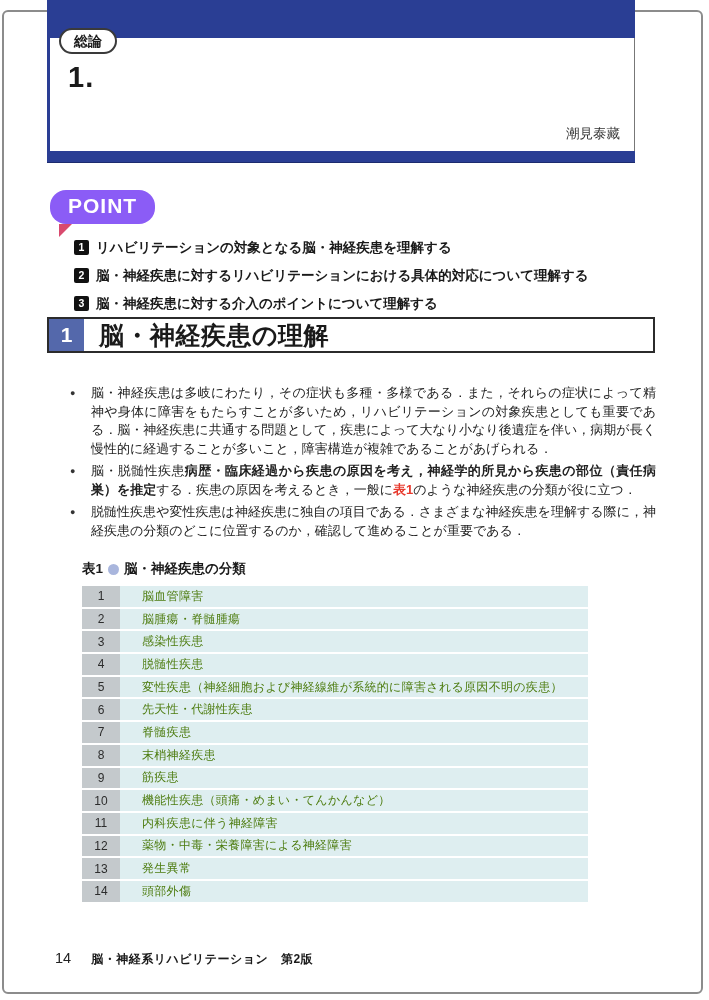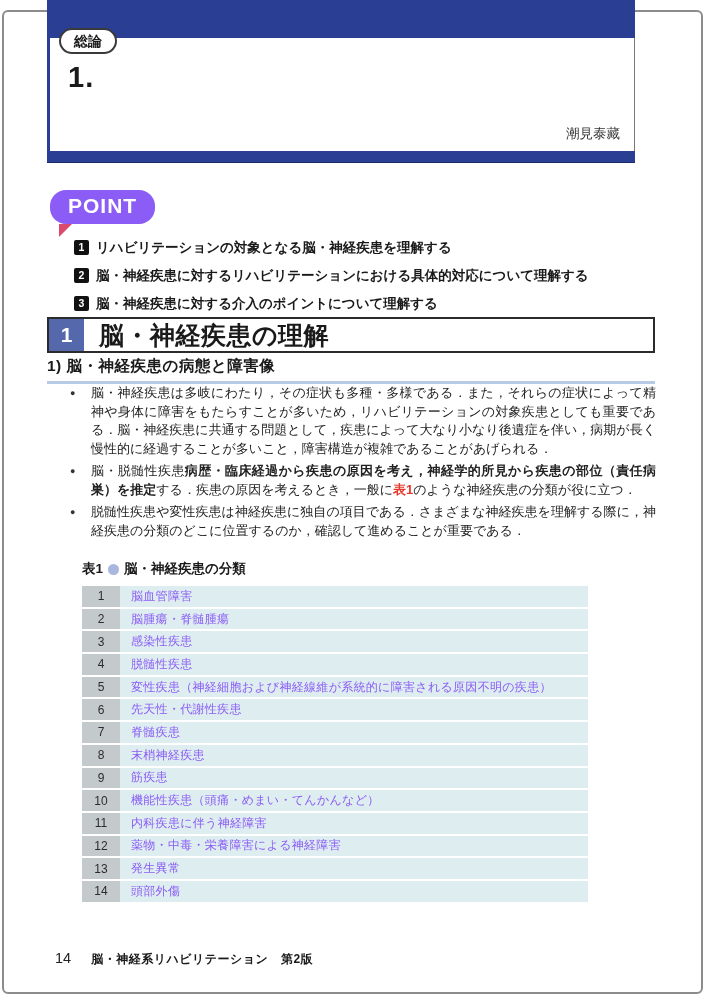--- a/index.html
+++ b/index.html
@@ -82,22 +82,22 @@
   .tablewrap{position:absolute;left:82px;top:560px;width:506px;z-index:5;}
   .caption{display:flex;align-items:center;font-size:13.5px;font-weight:bold;margin-bottom:8px;}
   .cap-dot{width:11px;height:11px;border-radius:50%;background:#a9b6dd;margin:0 5px;display:inline-block;}
   .table{width:100%;}
   .trow{display:flex;margin-bottom:2px;height:20.7px;}
   .tnum{
     flex:none;width:38px;background:#c4c9cc;color:#2c2c2c;
     font-size:12px;display:flex;align-items:center;justify-content:center;
   }
   .tcell{
-    flex:1;background:#deeef0;font-size:12px;color:#8b5cf6;
-    display:flex;align-items:center;padding-left:11px;letter-spacing:0.3px;
+    flex:1;background:#deeef0;font-size:12px;color:#4d7c0f;
+    display:flex;align-items:center;padding-left:22px;letter-spacing:0.3px;
   }
 
   
   .page-footer{position:absolute;left:55px;top:950px;display:flex;align-items:baseline;z-index:5;}
   .pagenum{font-size:14.5px;color:#222;}
   .foottitle{font-size:12px;font-weight:bold;margin-left:20px;letter-spacing:0.5px;}
 </style>
 </head>
 <body>
 
@@ -136,24 +136,20 @@
         <span class="ptext">脳・神経疾患に対する介入のポイントについて理解する</span>
       </li>
     </ul>
   </section>
 
   <div class="section-heading">
     <div class="sec-num">1</div>
     <div class="sec-title">脳・神経疾患の理解</div>
   </div>
 
-  <div class="subsection">
-    <div class="subsec-title">1) 脳・神経疾患の病態と障害像</div>
-    <div class="subsec-rule"></div>
-  </div>
 
   <div class="bullets">
     <div class="bullet">
       <span class="mark">●</span>
       <p>脳・神経疾患は多岐にわたり，その症状も多種・多様である．また，それらの症状によって精神や身体に障害をもたらすことが多いため，リハビリテーションの対象疾患としても重要である．脳・神経疾患に共通する問題として，疾患によって大なり小なり後遺症を伴い，病期が長く慢性的に経過することが多いこと，障害構造が複雑であることがあげられる．</p>
     </div>
     <div class="bullet">
       <span class="mark">●</span>
       <p><span>脳・脱髄性疾患</span><span class="b">病歴・臨床経過から疾患の原因を考え，神経学的所見から疾患の部位（責任病巣）を推定</span><span>する．疾患の原因を考えるとき，一般に</span><span class="ref">表1</span><span>のような神経疾患の分類が役に立つ．</span></p>
     </div>

